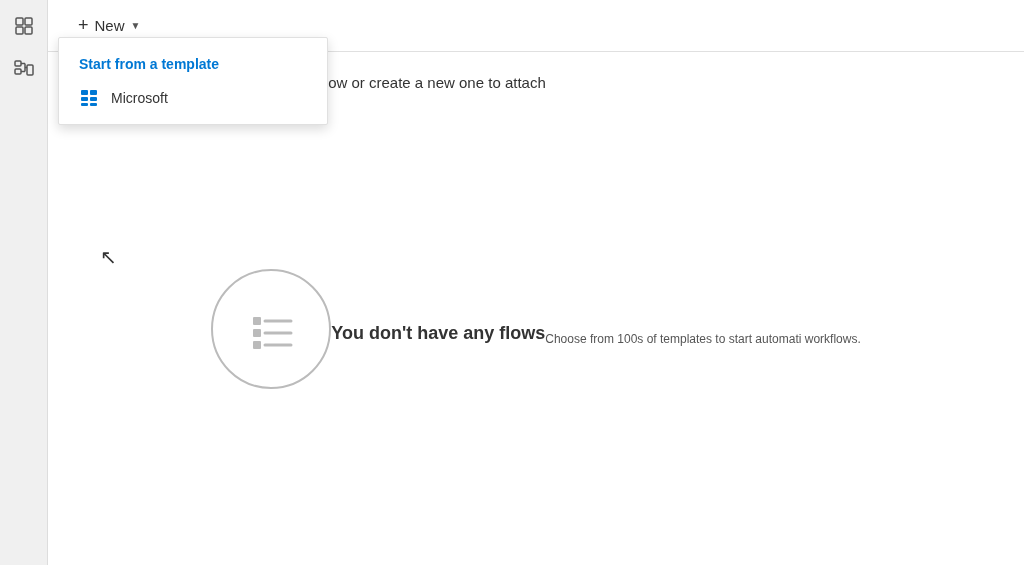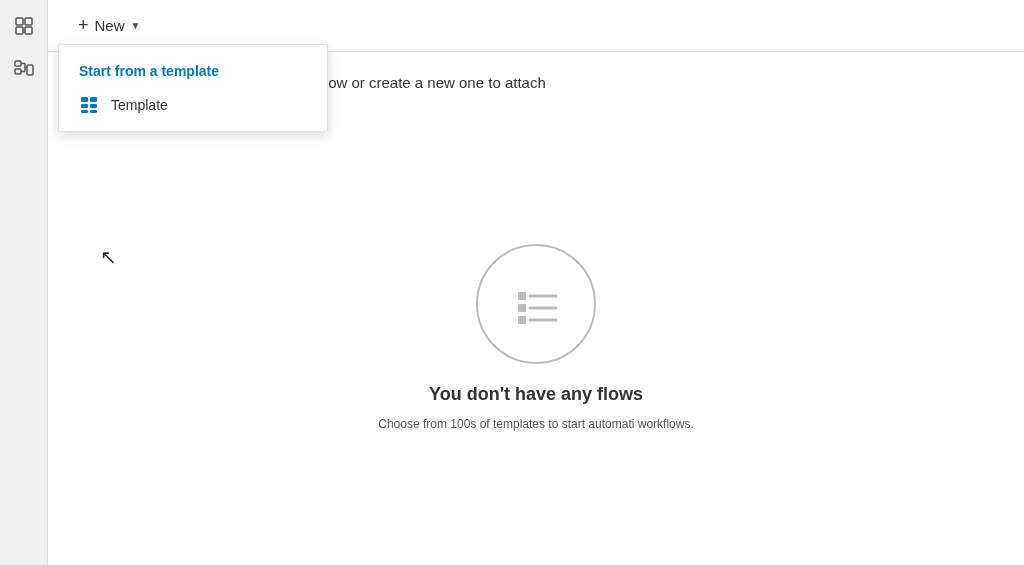--- a/index.html
+++ b/index.html
@@ -91,21 +91,21 @@
       font-weight: 300;
     }
     .chevron-icon {
       font-size: 10px;
       color: #555;
     }
 
     
     .dropdown-menu {
       position: absolute;
-      top: 44px;
+      top: 37px;
       left: 10px;
       background: white;
       border: 1px solid #e0e0e0;
       box-shadow: 0 4px 12px rgba(0,0,0,0.15);
       border-radius: 2px;
       width: 270px;
       z-index: 100;
       padding: 8px 0;
     }
     .dropdown-section-header {
@@ -242,30 +242,30 @@
           <svg width="20" height="20" viewBox="0 0 20 20" fill="none">
 
             <rect x="2" y="2" width="7" height="5" rx="1" fill="#0078d4"></rect>
             <rect x="11" y="2" width="7" height="5" rx="1" fill="#0078d4"></rect>
             <rect x="2" y="9" width="7" height="4" rx="1" fill="#0078d4"></rect>
             <rect x="11" y="9" width="7" height="4" rx="1" fill="#0078d4"></rect>
             <rect x="2" y="15" width="7" height="3" rx="1" fill="#0078d4"></rect>
             <rect x="11" y="15" width="7" height="3" rx="1" fill="#0078d4"></rect>
           </svg>
         </div>
-        <span>Template</span>
+        <span>Microsoft</span>
       </div>
 
     </div>
   </div>
 
   <div class="content">
     <div class="content-text-top">sks without leaving Power BI. Apply a flow or create a new one to attach</div>
 
-    <div style="margin-top: 60px; display: flex; flex-direction: column; align-items: center;">
+    <div style="margin-top: 60px; display: flex; align-items: center;">
       <div class="circle-illustration">
         <svg width="60" height="60" viewBox="0 0 60 60" fill="none">
           <rect x="12" y="18" width="8" height="8" rx="1" fill="#bbb"></rect>
           <line x1="24" y1="22" x2="50" y2="22" stroke="#bbb" stroke-width="3" stroke-linecap="round"></line>
           <rect x="12" y="30" width="8" height="8" rx="1" fill="#bbb"></rect>
           <line x1="24" y1="34" x2="50" y2="34" stroke="#bbb" stroke-width="3" stroke-linecap="round"></line>
           <rect x="12" y="42" width="8" height="8" rx="1" fill="#bbb"></rect>
           <line x1="24" y1="46" x2="50" y2="46" stroke="#bbb" stroke-width="3" stroke-linecap="round"></line>
         </svg>
       </div>

